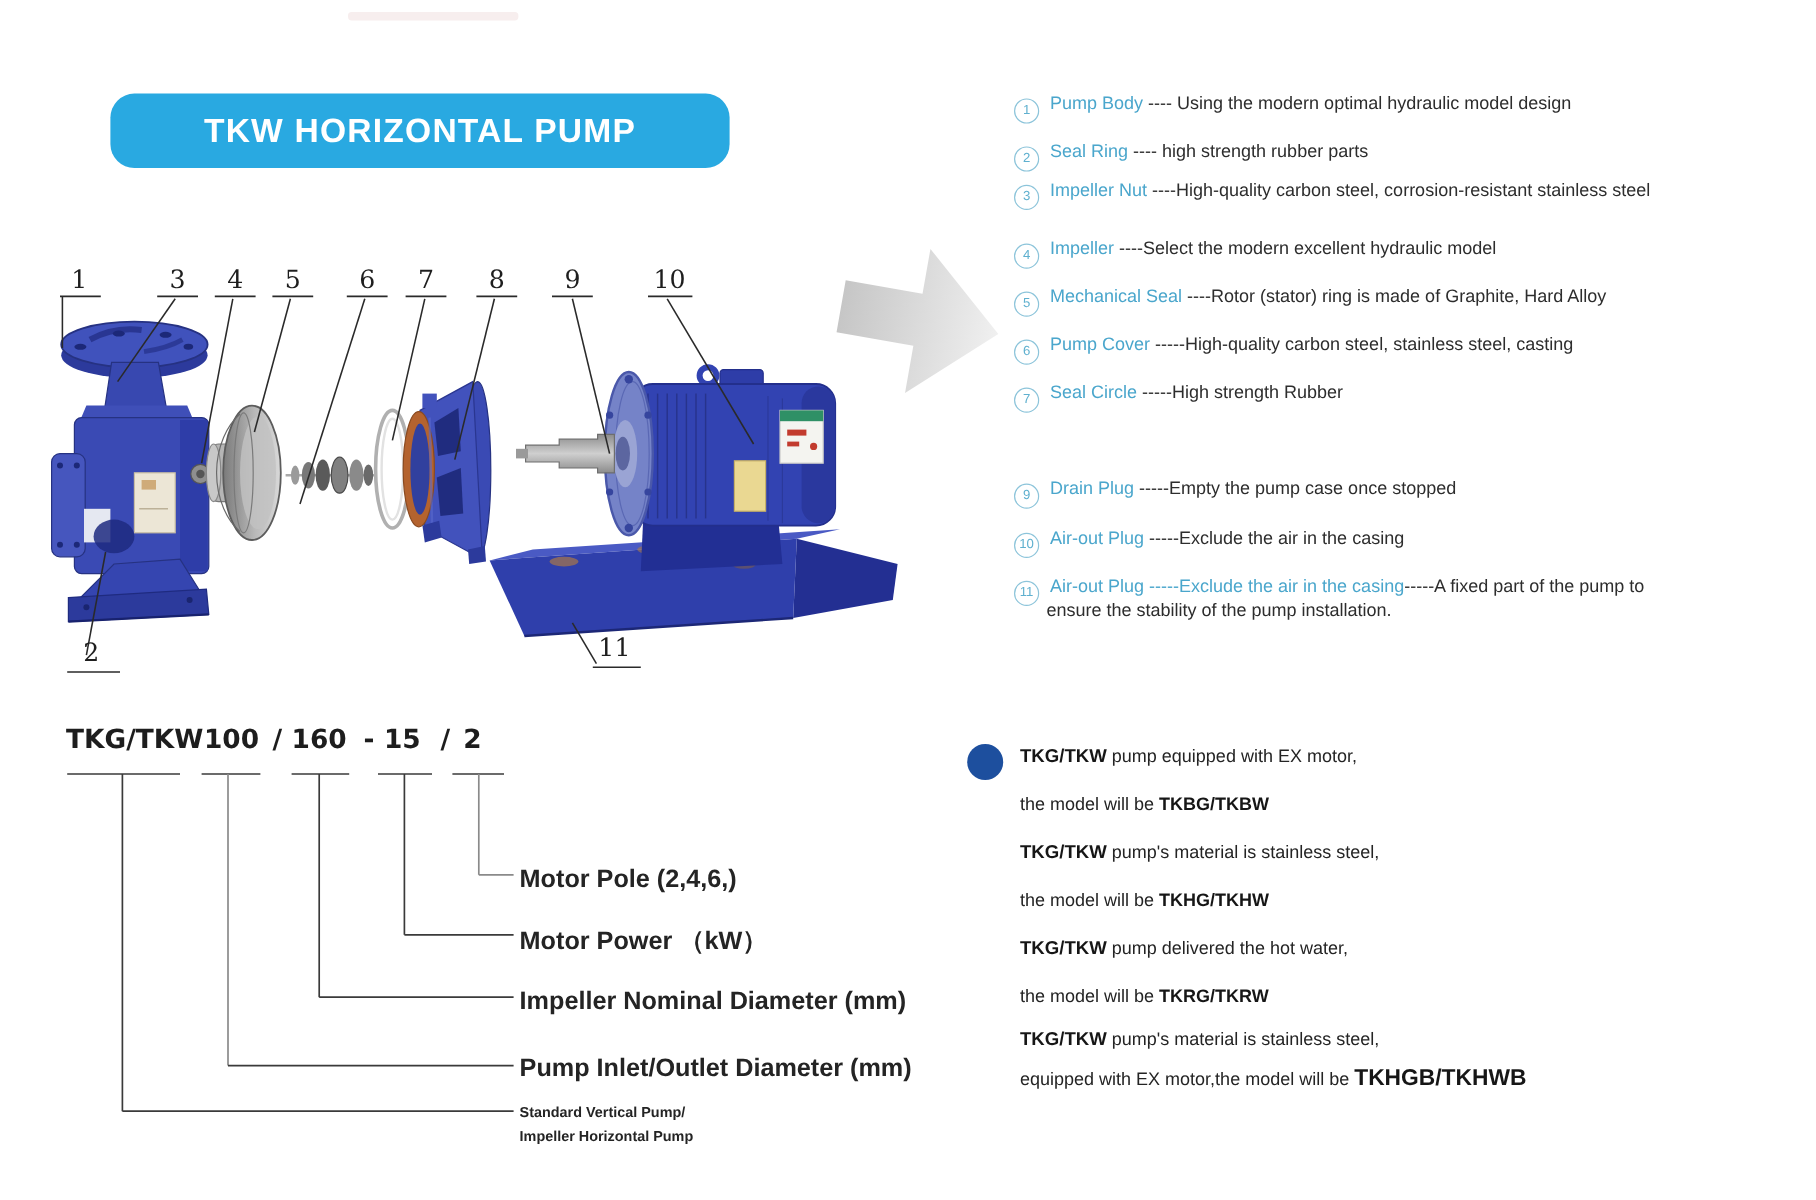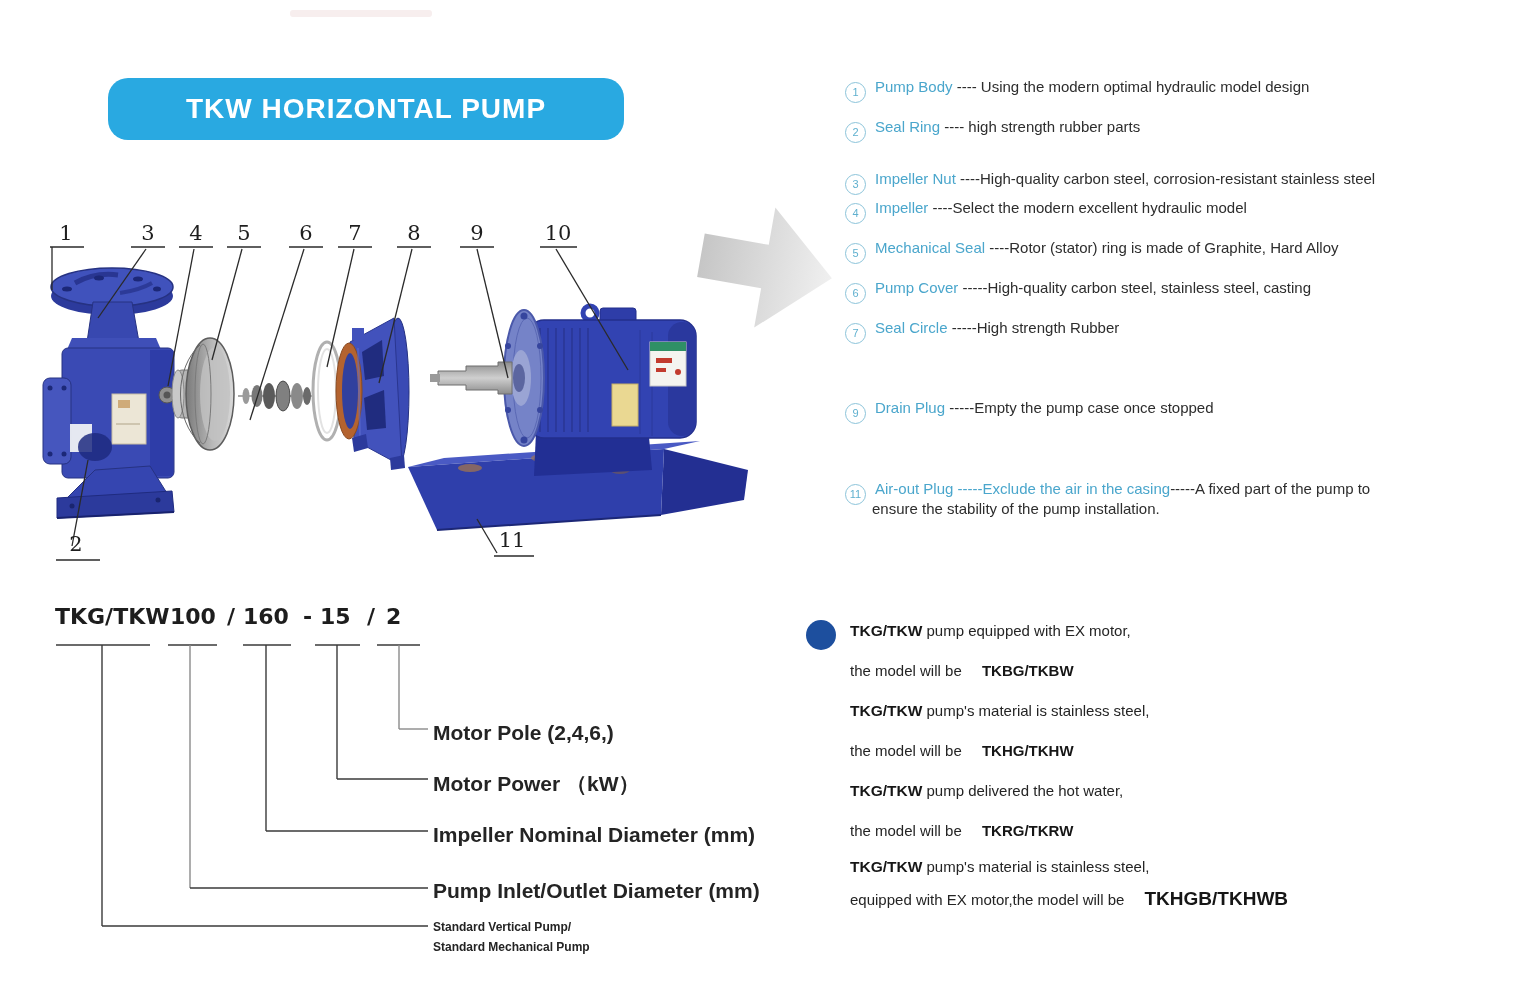--- a/index.html
+++ b/index.html
@@ -4,21 +4,21 @@
 <style>
   html,body{margin:0;padding:0;background:#ffffff;}
   #canvas{
     position:relative;width:1513px;height:1000px;background:#ffffff;overflow:hidden;
     font-family:"Liberation Sans", sans-serif;color:#2a2a2a;
   }
   .abs{position:absolute;}
   
   .banner{
     left:92px;top:78px;width:516px;height:62px;background:#29a9e1;border-radius:20px;
-    display:flex;align-items:center;justify-content:center;margin-left:16px;
+    display:flex;align-items:center;justify-content:center;
   }
   .banner span{
     color:#ffffff;font-size:28px;font-weight:bold;letter-spacing:1px;
     font-family:"Liberation Sans", sans-serif;
   }
   .topbar{left:290px;top:10px;width:142px;height:7px;background:#f7eeee;border-radius:3px;}
   
   .pn{
     width:34px;text-align:center;font-size:21px;color:#1e1e1e;
     font-family:"DejaVu Serif", serif;line-height:24px;
@@ -34,21 +34,21 @@
   .pl-desc{color:#2d2d2d;}
   .pl-line2{left:872px;font-size:15px;color:#2d2d2d;white-space:nowrap;}
   
   .mc-seg{font-size:22px;font-weight:bold;color:#1d1d1d;font-family:"DejaVu Sans", sans-serif;white-space:nowrap;}
   .mc-label{font-size:21px;font-weight:600;color:#242424;white-space:nowrap;font-family:"Liberation Sans", sans-serif;}
   .mc-label.small{font-size:12px;}
   
   .bullet{left:806px;top:620px;width:30px;height:30px;border-radius:50%;background:#1d4f9e;}
   .vr{left:850px;white-space:nowrap;font-size:15px;color:#242424;text-align:center;}
   .vr .lead{font-weight:bold;font-size:15.5px;color:#161616;}
-  .vr .model{font-weight:bold;color:#161616;margin-left:16px;}
+  .vr .model{font-weight:bold;color:#161616;}
   .vr .model.big{font-size:19px;}
   svg{display:block;}
 </style>
 </head>
 <body>
 
 <div id="canvas">
 
   <div class="abs topbar"></div>
 
@@ -249,58 +249,61 @@
   <div class="abs pn" style="left:541px;top:221px">10</div>
   <div class="abs pn" style="left:59px;top:532px">2</div>
   <div class="abs pn" style="left:495px;top:528px">11</div>
 
   <div class="abs pl-item" style="top:76px">
     <span class="pl-circ">1</span><span class="pl-name">Pump Body</span> <span class="pl-desc">---- Using the modern optimal hydraulic model design</span>
   </div>
   <div class="abs pl-item" style="top:116px">
     <span class="pl-circ">2</span><span class="pl-name">Seal Ring</span> <span class="pl-desc">---- high strength rubber parts</span>
   </div>
-  <div class="abs pl-item" style="top:168px">
+  <div class="abs pl-item" style="top:148px">
     <span class="pl-circ">3</span><span class="pl-name">Impeller Nut</span> <span class="pl-desc">----High-quality carbon steel, corrosion-resistant stainless steel</span>
   </div>
   <div class="abs pl-item" style="top:197px">
     <span class="pl-circ">4</span><span class="pl-name">Impeller</span> <span class="pl-desc">----Select the modern excellent hydraulic model</span>
   </div>
   <div class="abs pl-item" style="top:237px">
     <span class="pl-circ">5</span><span class="pl-name">Mechanical Seal</span> <span class="pl-desc">----Rotor (stator) ring is made of Graphite, Hard Alloy</span>
   </div>
   <div class="abs pl-item" style="top:277px">
     <span class="pl-circ">6</span><span class="pl-name">Pump Cover</span> <span class="pl-desc">-----High-quality carbon steel, stainless steel, casting</span>
   </div>
   <div class="abs pl-item" style="top:317px">
     <span class="pl-circ">7</span><span class="pl-name">Seal Circle</span> <span class="pl-desc">-----High strength Rubber</span>
   </div>
   <div class="abs pl-item" style="top:397px">
     <span class="pl-circ">9</span><span class="pl-name">Drain Plug</span> <span class="pl-desc">-----Empty the pump case once stopped</span>
+  </div>
+  <div class="abs pl-item" style="top:438px">
+    <span class="pl-circ">10</span><span class="pl-name">Air-out Plug</span> <span class="pl-desc">-----Exclude the air in the casing</span>
   </div>
   <div class="abs pl-item" style="top:478px">
     <span class="pl-circ">11</span><span class="pl-name">Air-out Plug -----Exclude the air in the casing</span><span class="pl-desc">-----A fixed part of the pump to</span>
   </div>
   <div class="abs pl-line2" style="top:500px">ensure the stability of the pump installation.</div>
 
   <div class="abs mc-seg" style="left:55px;top:604px">TKG/TKW</div>
   <div class="abs mc-seg" style="left:170px;top:604px">100</div>
   <div class="abs mc-seg" style="left:227px;top:604px">/</div>
   <div class="abs mc-seg" style="left:243px;top:604px">160</div>
   <div class="abs mc-seg" style="left:303px;top:604px">-</div>
   <div class="abs mc-seg" style="left:320px;top:604px">15</div>
   <div class="abs mc-seg" style="left:367px;top:604px">/</div>
   <div class="abs mc-seg" style="left:386px;top:604px">2</div>
 
   <div class="abs mc-label" style="left:433px;top:721px">Motor Pole (2,4,6,)</div>
   <div class="abs mc-label" style="left:433px;top:770px">Motor Power （kW）</div>
   <div class="abs mc-label" style="left:433px;top:823px">Impeller Nominal Diameter (mm)</div>
   <div class="abs mc-label" style="left:433px;top:879px">Pump Inlet/Outlet Diameter (mm)</div>
   <div class="abs mc-label small" style="left:433px;top:920px">Standard Vertical Pump/</div>
-  <div class="abs mc-label small" style="left:433px;top:940px">Standard  Mechanical Pump</div>
+  <div class="abs mc-label small" style="left:433px;top:940px">Impeller  Horizontal Pump</div>
 
   <div class="abs bullet"></div>
   <div class="abs vr" style="top:622px">
     <span class="lead">TKG/TKW</span><span> pump equipped with EX motor,</span>
   </div>
   <div class="abs vr" style="top:662px">
     <span>the model will be </span><span class="model">TKBG/TKBW</span>
   </div>
   <div class="abs vr" style="top:702px">
     <span class="lead">TKG/TKW</span><span> pump's material is stainless steel,</span>

